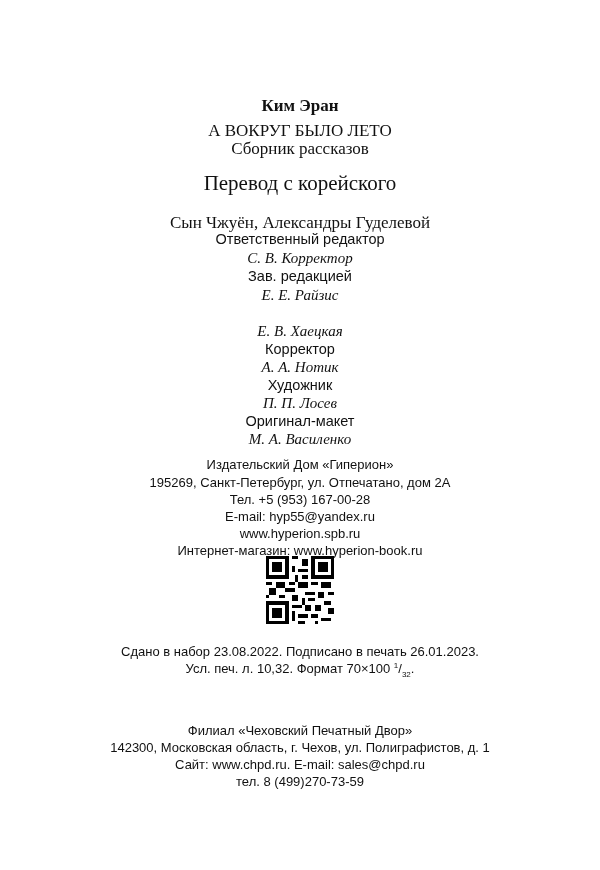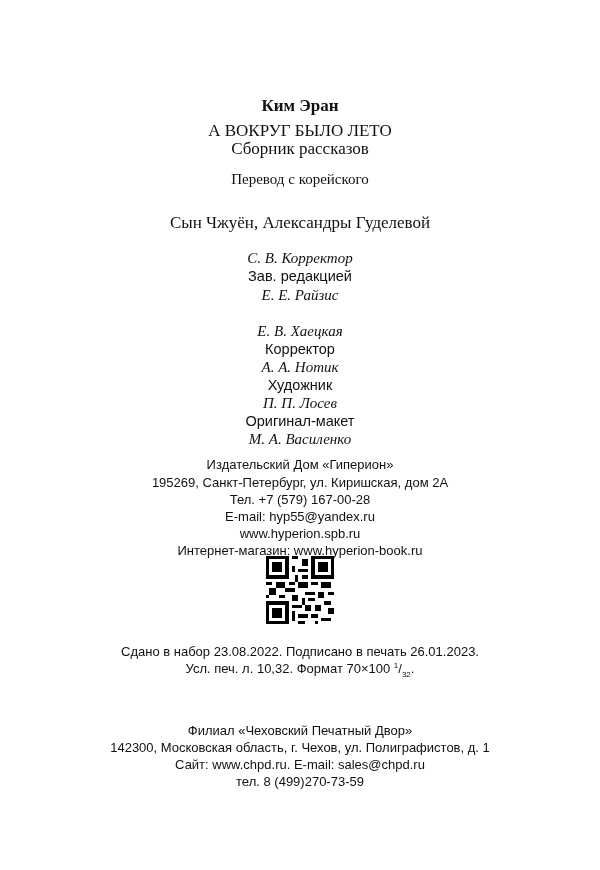--- a/index.html
+++ b/index.html
@@ -3,55 +3,56 @@
   <meta charset="utf-8">
   <style>
     html, body { margin: 0; padding: 0; background: #ffffff; }
     body { width: 600px; height: 870px; position: relative; overflow: hidden; color: #111; }
     .page { position: absolute; left: 0; top: 16px; width: 536px; height: 870px; text-decoration: underline; }
     .line { position: absolute; left: 0; width: 600px; text-align: center; white-space: nowrap; }
     .serif { font-family: "Liberation Serif", "DejaVu Serif", serif; }
     .author { top: 80px; font-size: 17px; font-weight: bold; }
     .title { top: 105px; font-size: 17px; }
     .subtitle { top: 123px; font-size: 17px; }
-    .trans1 { top: 155px; font-size: 15px; }
+    .trans1 { top: 155px; font-size: 21px; }
     .trans2 { top: 174px; font-size: 17px; margin-top: 23px; }
     .credit { font-size: 15px; }
     .credit.role { font-family: "Liberation Sans", "DejaVu Sans", sans-serif; font-size: 14.5px; }
     .credit.name { font-family: "Liberation Serif", "DejaVu Serif", serif; font-style: italic; font-size: 15px; }
     .pub { font-family: "Liberation Sans", "DejaVu Sans", sans-serif; font-size: 13px; }
     .print { font-family: "Liberation Sans", "DejaVu Sans", sans-serif; font-size: 13px; }
     .qr { position: absolute; left: 266px; top: 540px; width: 68px; height: 68px; }
     sub.frac { font-size: 8px; }
   </style>
 </head>
 <body>
 
 <div class="page">
 
   <div class="line serif author">Ким Эран</div>
   <div class="line serif title">А ВОКРУГ БЫЛО ЛЕТО</div>
   <div class="line serif subtitle">Сборник рассказов</div>
   <div class="line serif trans1">Перевод с корейского</div>
   <div class="line serif trans2">Сын Чжуён, Александры Гуделевой</div>
 
+  <div class="line credit role" style="top:215px">Ответственный редактор</div>
   <div class="line credit name" style="top:234px">С. В. Корректор</div>
   <div class="line credit role" style="top:252px">Зав. редакцией</div>
   <div class="line credit name" style="top:271px">Е. Е. Райзис</div>
   <div class="line credit name" style="top:307px">Е. В. Хаецкая</div>
   <div class="line credit role" style="top:325px">Корректор</div>
   <div class="line credit name" style="top:343px">А. А. Нотик</div>
   <div class="line credit role" style="top:361px">Художник</div>
   <div class="line credit name" style="top:379px">П. П. Лосев</div>
   <div class="line credit role" style="top:397px">Оригинал-макет</div>
   <div class="line credit name" style="top:415px">М. А. Василенко</div>
 
   <div class="line pub" style="top:441px">Издательский Дом «Гиперион»</div>
-  <div class="line pub" style="top:459px">195269, Санкт-Петербург, ул. Киришская, дом 2А</div>
-  <div class="line pub" style="top:476px">Тел. +7 (579) 167-00-28</div>
+  <div class="line pub" style="top:459px">195269, Санкт-Петербург, ул. Отпечатано, дом 2А</div>
+  <div class="line pub" style="top:476px">Тел. +5 (953) 167-00-28</div>
   <div class="line pub" style="top:493px">E-mail: hyp55@yandex.ru</div>
   <div class="line pub" style="top:510px">www.hyperion.spb.ru</div>
   <div class="line pub" style="top:527px">Интернет-магазин: www.hyperion-book.ru</div>
 
   <svg class="qr" viewBox="0 0 21 21" shape-rendering="crispEdges">
     <rect width="21" height="21" fill="#fff"></rect>
     <g fill="#000">
       <rect x="0" y="0" width="7" height="7"></rect>
         <rect x="1" y="1" width="5" height="5" fill="#fff"></rect>
         <rect x="2" y="2" width="3" height="3"></rect>

